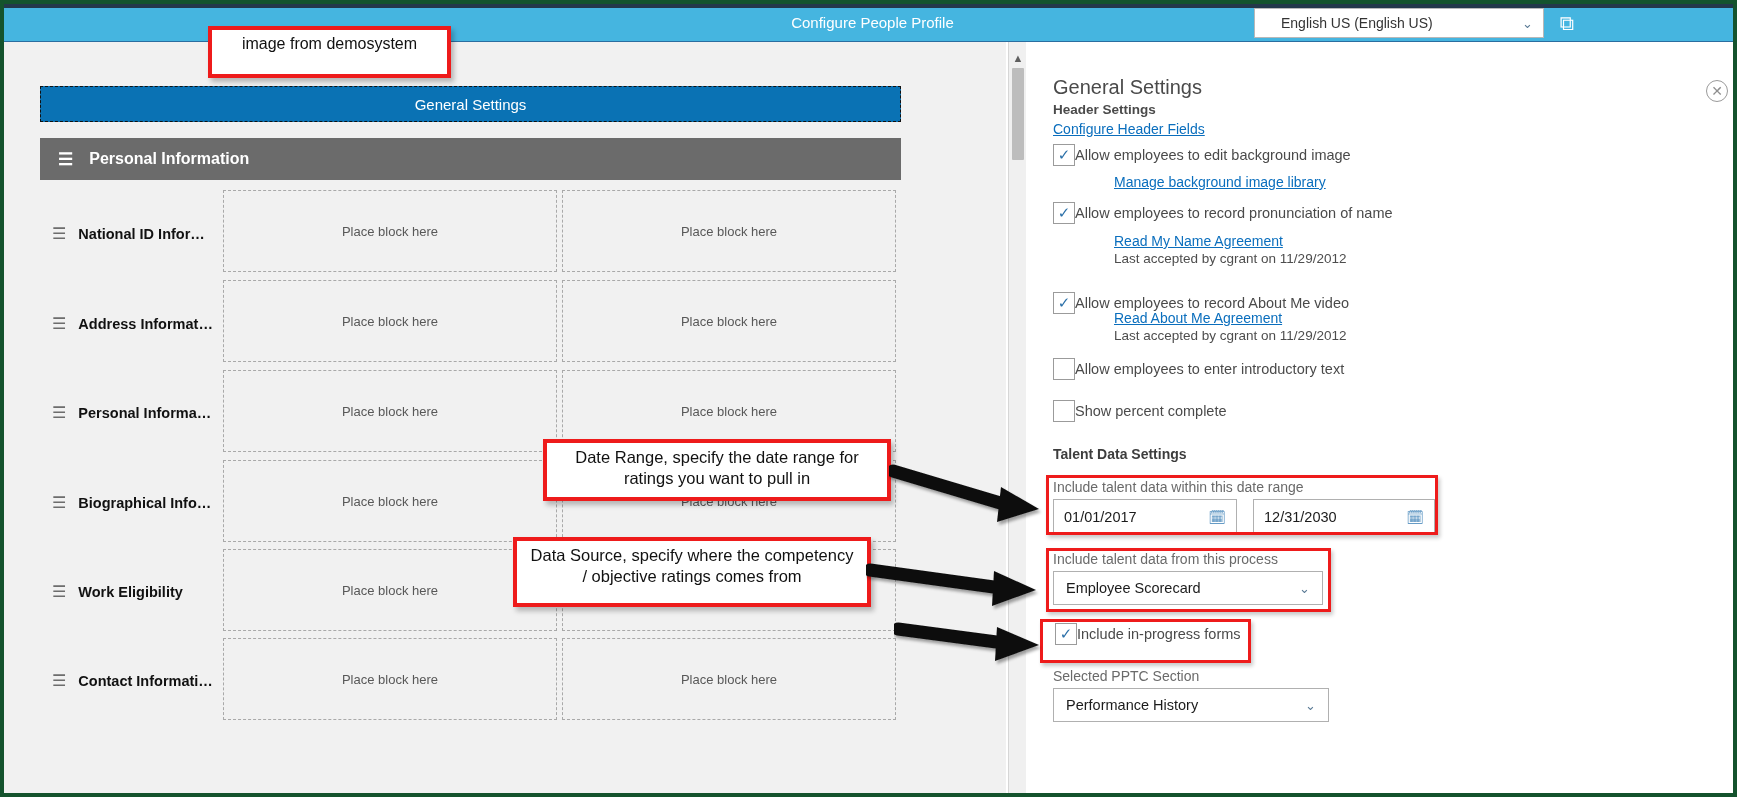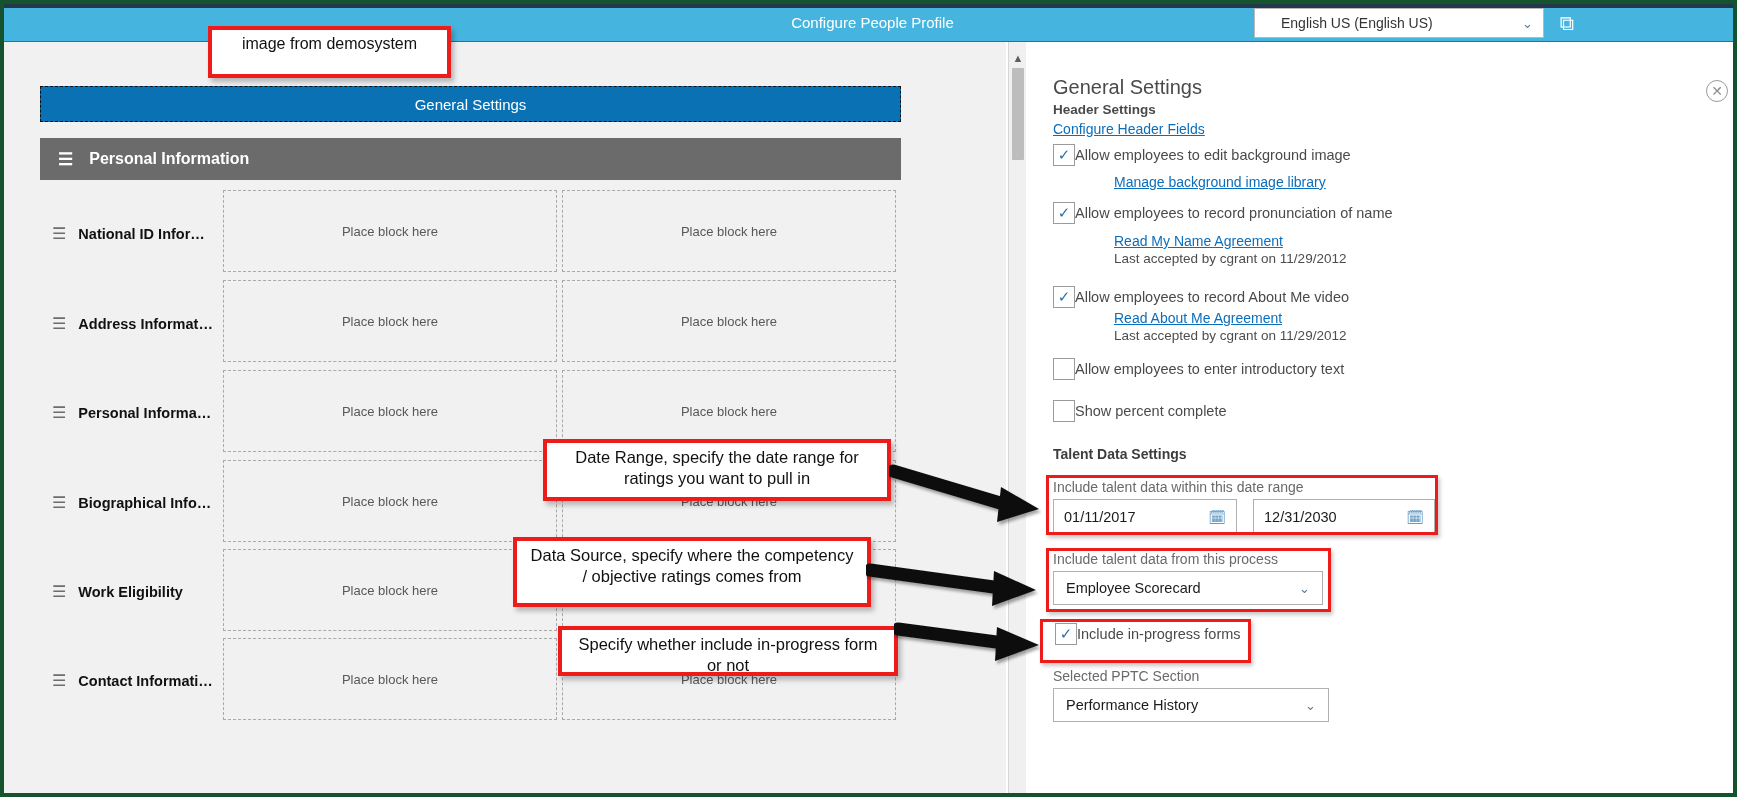--- a/index.html
+++ b/index.html
@@ -410,42 +410,42 @@
     </div>
     <a class="sublink" href="#" style="left:87px;top:132px;">Manage background image library</a>
 
     <div class="cbrow" style="top:160px;">
       <span class="cbox checked"></span>
       <span class="cbtext">Allow employees to record pronunciation of name</span>
     </div>
     <a class="sublink" href="#" style="left:87px;top:191px;">Read My Name Agreement</a>
     <div class="subnote" style="left:87px;top:209px;">Last accepted by cgrant on 11/29/2012</div>
 
-    <div class="cbrow" style="top:244px;align-items:flex-end;">
+    <div class="cbrow" style="top:250px;align-items:flex-end;">
       <span class="cbox checked"></span>
       <span class="cbtext">Allow employees to record About Me video</span>
     </div>
     <a class="sublink" href="#" style="left:87px;top:268px;">Read About Me Agreement</a>
     <div class="subnote" style="left:87px;top:286px;">Last accepted by cgrant on 11/29/2012</div>
 
     <div class="cbrow" style="top:316px;">
       <span class="cbox"></span>
       <span class="cbtext">Allow employees to enter introductory text</span>
     </div>
 
     <div class="cbrow" style="top:358px;">
       <span class="cbox"></span>
       <span class="cbtext">Show percent complete</span>
     </div>
 
     <div class="grouphead" style="top:404px;">Talent Data Settings</div>
 
     <div class="fieldlabel" style="left:26px;top:437px;">Include talent data within this date range</div>
     <div class="textfield" style="left:26px;top:457px;width:184px;height:36px;">
-      <span>01/11/2017</span>
+      <span>01/01/2017</span>
       <span class="cal-ico">🗓</span>
     </div>
     <div class="textfield" style="left:226px;top:457px;width:182px;height:36px;">
       <span>12/31/2030</span>
       <span class="cal-ico">🗓</span>
     </div>
 
     <div class="fieldlabel" style="left:26px;top:509px;">Include talent data from this process</div>
     <div class="selectfield" style="left:26px;top:529px;width:270px;height:34px;">
       <span>Employee Scorecard</span>
@@ -473,23 +473,20 @@
   </div>
 
   <div class="callout" style="left:539px;top:435px;width:348px;height:62px;">
     <span>Date Range, specify the date range for ratings you want to pull in</span>
   </div>
 
   <div class="callout" style="left:509px;top:533px;width:358px;height:70px;">
     <span>Data Source, specify where the competency / objective ratings comes from</span>
   </div>
 
-  <div class="callout" style="left:554px;top:622px;width:340px;height:50px;">
-    <span>Specify whether include in-progress form or not</span>
-  </div>
 
   <svg class="arrow" style="left:885px;top:455px;width:165px;height:70px;" viewBox="0 0 165 70">
     <defs>
       <filter id="sh1" x="-20%" y="-20%" width="150%" height="160%">
         <feDropShadow dx="2" dy="3" stdDeviation="1.6" flood-color="#000" flood-opacity="0.35"></feDropShadow>
       </filter>
     </defs>
     <g filter="url(#sh1)">
       <path d="M4,12 L118,46" stroke="#111" stroke-width="13" stroke-linecap="round" fill="none"></path>
       <polygon points="112,28 150,50 108,63" fill="#111"></polygon>

